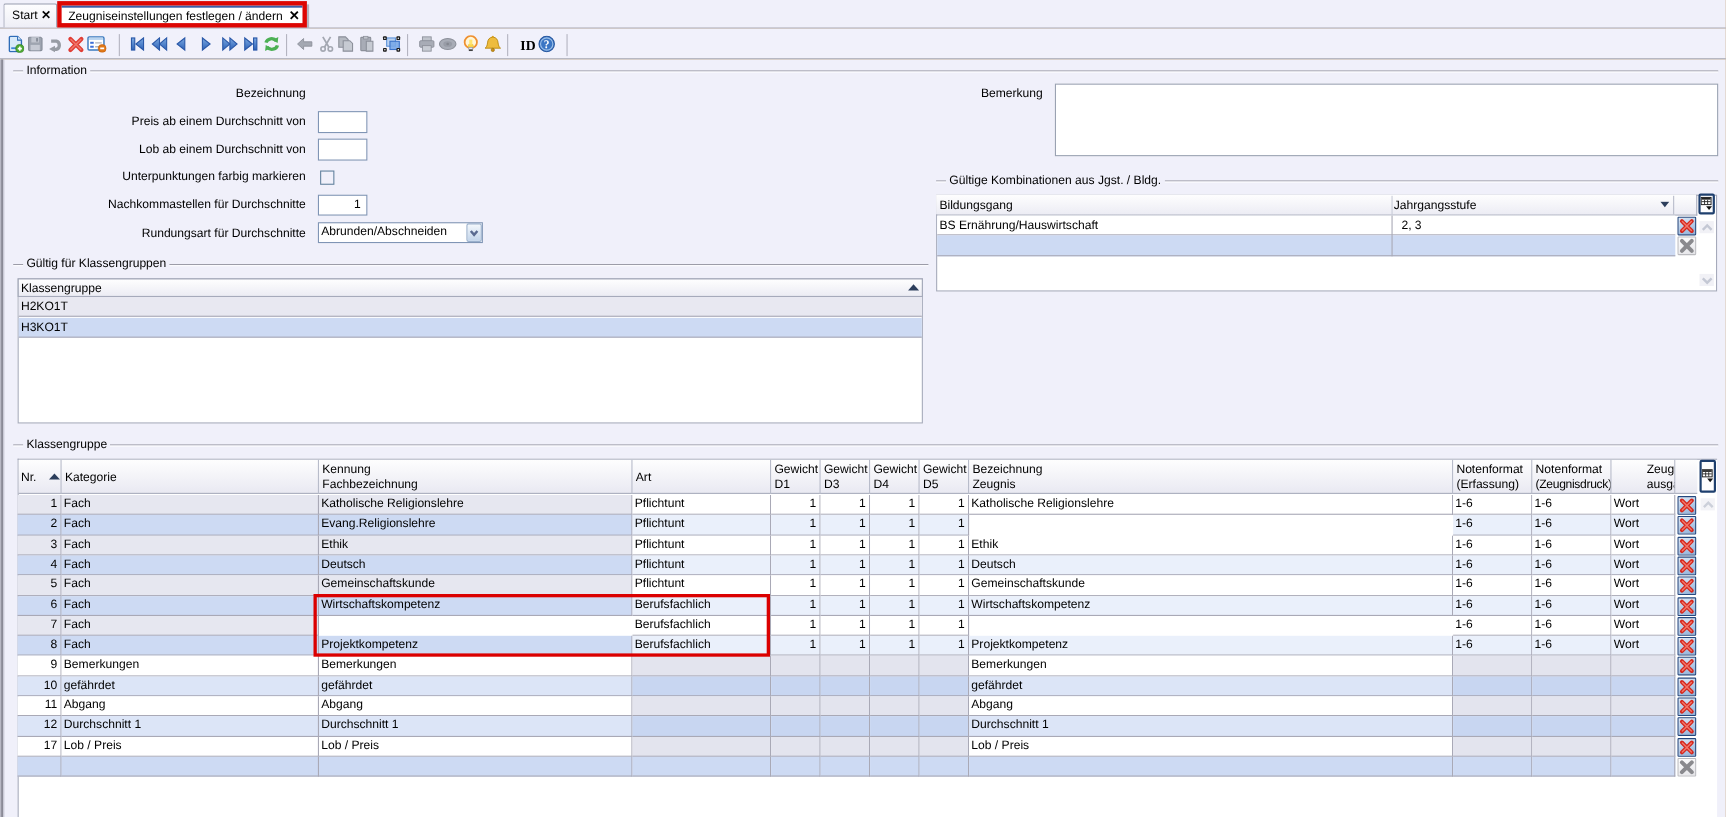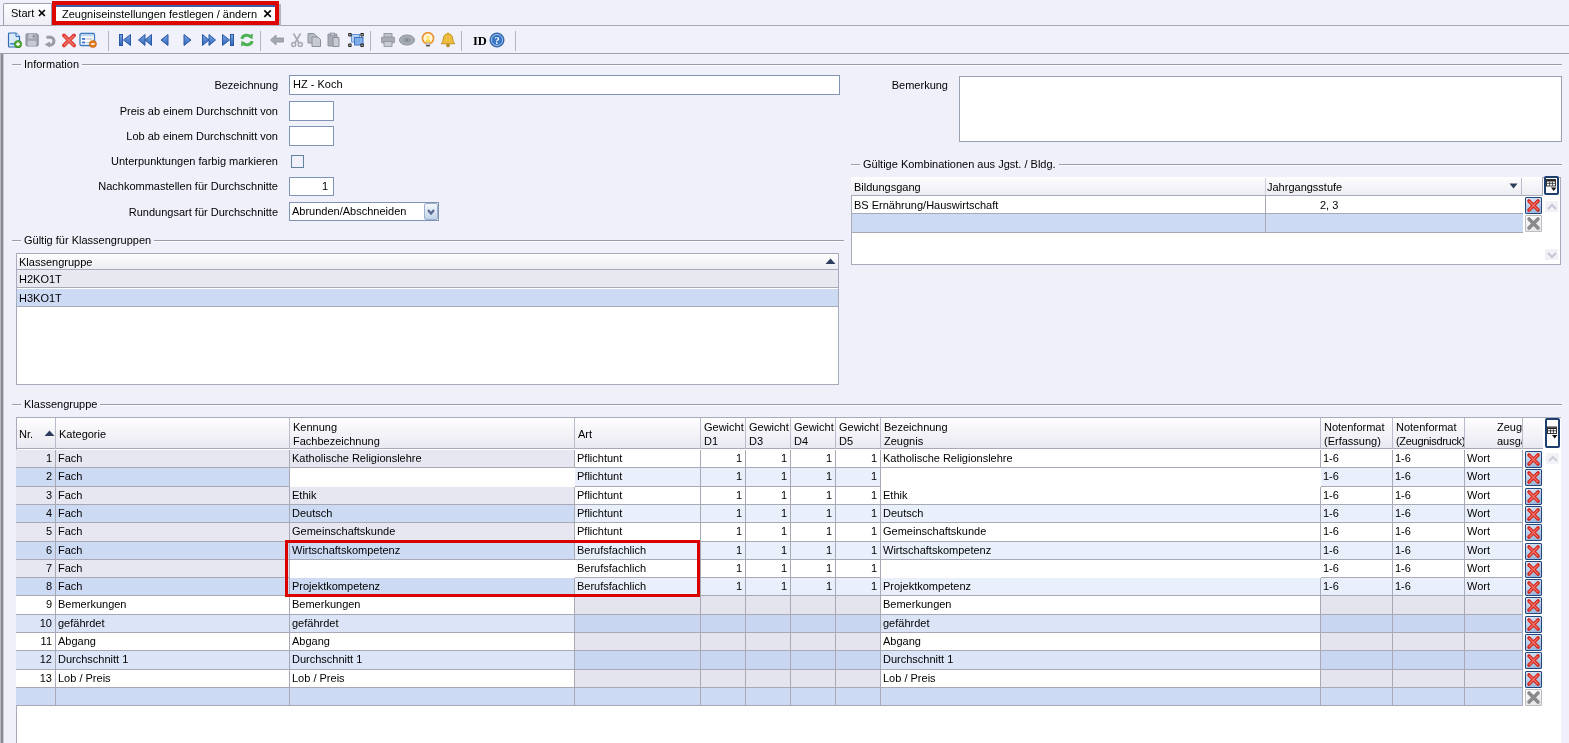--- a/index.html
+++ b/index.html
@@ -195,23 +195,20 @@
 <div class="gline" style="left:851px;top:164px;width:711px;"></div>
 <div class="gtitle" style="left:860px;top:158px;">Gültige Kombinationen aus Jgst. / Bldg.</div>
 <div class="gline" style="left:12px;top:404px;width:1550px;"></div>
 <div class="gtitle" style="left:21px;top:398px;">Klassengruppe</div>
 <div class="abs" style="left:-42px;top:79px;width:320px;text-align:right;">Bezeichnung</div>
 <div class="abs" style="left:-42px;top:105px;width:320px;text-align:right;">Preis ab einem Durchschnitt von</div>
 <div class="abs" style="left:-42px;top:130px;width:320px;text-align:right;">Lob ab einem Durchschnitt von</div>
 <div class="abs" style="left:-42px;top:155px;width:320px;text-align:right;">Unterpunktungen farbig markieren</div>
 <div class="abs" style="left:-42px;top:180px;width:320px;text-align:right;">Nachkommastellen für Durchschnitte</div>
 <div class="abs" style="left:-42px;top:206px;width:320px;text-align:right;">Rundungsart für Durchschnitte</div>
-<div class="abs" style="left:289px;top:75px;width:551px;height:20px;background:#fff;border:1px solid #8095b5;">
-      <div style="position:absolute;left:0;top:2px;width:100%;padding:0 3px;text-align:left;">HZ - Koch</div>
-    </div>
 <div class="abs" style="left:289px;top:101px;width:45px;height:20px;background:#fff;border:1px solid #8095b5;"></div>
 <div class="abs" style="left:289px;top:126px;width:45px;height:20px;background:#fff;border:1px solid #8095b5;"></div>
 <div class="abs" style="left:291px;top:155px;width:13px;height:13px;background:linear-gradient(135deg,#d8dce2,#fff 65%%);border:1px solid #63829e;"></div>
 <div class="abs" style="left:289px;top:177px;width:45px;height:19px;background:#fff;border:1px solid #8095b5;">
       <div style="position:absolute;left:0;top:2px;width:100%;padding:0 5px;text-align:right;">1</div>
     </div>
 <div class="abs" style="left:289px;top:202px;width:150px;height:19px;background:#fff;border:1px solid #8095b5;"></div>
 <div class="abs" style="left:292px;top:205px;">Abrunden/Abschneiden</div>
 <div class="abs" style="left:424px;top:203px;width:14px;height:17px;background:linear-gradient(#f4f8fc,#c2d4ea);border:1px solid #9ab0cc;border-radius:2px;"><svg width="12" height="15" viewBox="0 0 12 15">
         <path d="M3 6 L6 9.5 L9 6" fill="none" stroke="#5a6a90" stroke-width="2.2"></path>
@@ -235,21 +232,21 @@
 <div class="abs" style="left:1267px;top:181px;">Jahrgangsstufe</div>
 <div class="abs" style="left:1265px;top:178px;width:1px;height:17px;background:#c8ccd8;"></div>
 <div class="abs" style="left:1521px;top:178px;width:1px;height:17px;background:#b8bcca;"></div>
 <svg class="abs" style="left:1509px;top:183px;" width="9" height="6">
       <path d="M0.5 0.5 L8.5 0.5 L4.5 5.5 z" fill="#2c3e5c"></path>
     </svg>
 <div class="abs" style="left:852px;top:196px;width:671px;height:18px;background:#fff;border-bottom:1px solid #a9a9b6;"></div>
 <div class="abs" style="left:852px;top:214px;width:671px;height:19px;background:#cddaf3;border-bottom:1px solid #a9a9b6;"></div>
 <div class="abs" style="left:1265px;top:196px;width:1px;height:37px;background:#a9a9b6;"></div>
 <div class="abs" style="left:854px;top:199px;">BS Ernährung/Hauswirtschaft</div>
-<div class="abs" style="left:1320px;top:199px;">2, 3</div>
+<div class="abs" style="left:1274px;top:199px;">2, 3</div>
 <div class="xbtn" style="left:1525px;top:197px;background:linear-gradient(160deg,#dce8f6,#8fb0d8);border:1px solid #24477e;border-radius:1px;"><svg width="15" height="15" viewBox="0 0 15 15">
         <path d="M3 3 L12 12 M12 3 L3 12" stroke="#d5281e" stroke-width="3.6" stroke-linecap="round"></path>
         <path d="M3.4 3.4 L11.6 11.6 M11.6 3.4 L3.4 11.6" stroke="#f2766a" stroke-width="1.3" stroke-linecap="round"></path>
       </svg></div>
 <div class="xbtn" style="left:1525px;top:215px;background:linear-gradient(160deg,#fdfdfd,#e4e4e8);border:1px solid #bcbcc0;border-radius:1px;"><svg width="15" height="15" viewBox="0 0 15 15">
         <path d="M3 3 L12 12 M12 3 L3 12" stroke="#8a8a8e" stroke-width="3.6" stroke-linecap="round"></path>
       </svg></div>
 <div class="abs" style="left:1544px;top:176px;width:15px;height:19px;background:#fdfdfe;border:2px solid #1e3f6e;border-radius:2px;"><svg width="11" height="15" viewBox="0 0 11 15">
         <rect x="0.5" y="1.5" width="9" height="6.5" fill="#fff" stroke="#222" stroke-width="0.9"></rect>
         <rect x="0.9" y="1.9" width="8.2" height="1.6" fill="#222"></rect>
@@ -316,20 +313,21 @@
 <div class="cell" style="left:881px;top:450px;width:440px;height:18px;background:#ffffff;">Katholische Religionslehre</div>
 <div class="cell" style="left:1321px;top:450px;width:72px;height:18px;background:#ffffff;">1-6</div>
 <div class="cell" style="left:1393px;top:450px;width:72px;height:18px;background:#ffffff;">1-6</div>
 <div class="cell" style="left:1465px;top:450px;width:58px;height:18px;background:#ffffff;">Wort</div>
 <div class="xbtn" style="left:1525px;top:451px;background:linear-gradient(160deg,#dce8f6,#8fb0d8);border:1px solid #24477e;border-radius:1px;"><svg width="15" height="15" viewBox="0 0 15 15">
         <path d="M3 3 L12 12 M12 3 L3 12" stroke="#d5281e" stroke-width="3.6" stroke-linecap="round"></path>
         <path d="M3.4 3.4 L11.6 11.6 M11.6 3.4 L3.4 11.6" stroke="#f2766a" stroke-width="1.3" stroke-linecap="round"></path>
       </svg></div>
 <div class="cell cellr" style="left:16px;top:468px;width:40px;height:19px;background:#cddaf3;">2</div>
 <div class="cell" style="left:56px;top:468px;width:234px;height:19px;background:#cddaf3;">Fach</div>
+<div class="cell" style="left:290px;top:468px;width:285px;height:19px;background:#cddaf3;">Evang.Religionslehre</div>
 <div class="cell" style="left:575px;top:468px;width:126px;height:19px;background:#eaf0fb;">Pflichtunt</div>
 <div class="cell cellr" style="left:701px;top:468px;width:45px;height:19px;background:#eaf0fb;">1</div>
 <div class="cell cellr" style="left:746px;top:468px;width:45px;height:19px;background:#eaf0fb;">1</div>
 <div class="cell cellr" style="left:791px;top:468px;width:45px;height:19px;background:#eaf0fb;">1</div>
 <div class="cell cellr" style="left:836px;top:468px;width:45px;height:19px;background:#eaf0fb;">1</div>
 <div class="cell" style="left:1321px;top:468px;width:72px;height:19px;background:#eaf0fb;">1-6</div>
 <div class="cell" style="left:1393px;top:468px;width:72px;height:19px;background:#eaf0fb;">1-6</div>
 <div class="cell" style="left:1465px;top:468px;width:58px;height:19px;background:#eaf0fb;">Wort</div>
 <div class="xbtn" style="left:1525px;top:469px;background:linear-gradient(160deg,#dce8f6,#8fb0d8);border:1px solid #24477e;border-radius:1px;"><svg width="15" height="15" viewBox="0 0 15 15">
         <path d="M3 3 L12 12 M12 3 L3 12" stroke="#d5281e" stroke-width="3.6" stroke-linecap="round"></path>
@@ -486,21 +484,21 @@
 <div class="cell cellr" style="left:791px;top:651px;width:45px;height:19px;background:#c8d6f1;"></div>
 <div class="cell cellr" style="left:836px;top:651px;width:45px;height:19px;background:#c8d6f1;"></div>
 <div class="cell" style="left:881px;top:651px;width:440px;height:19px;background:#dce5f7;">Durchschnitt 1</div>
 <div class="cell" style="left:1321px;top:651px;width:72px;height:19px;background:#c8d6f1;"></div>
 <div class="cell" style="left:1393px;top:651px;width:72px;height:19px;background:#c8d6f1;"></div>
 <div class="cell" style="left:1465px;top:651px;width:58px;height:19px;background:#c8d6f1;"></div>
 <div class="xbtn" style="left:1525px;top:652px;background:linear-gradient(160deg,#dce8f6,#8fb0d8);border:1px solid #24477e;border-radius:1px;"><svg width="15" height="15" viewBox="0 0 15 15">
         <path d="M3 3 L12 12 M12 3 L3 12" stroke="#d5281e" stroke-width="3.6" stroke-linecap="round"></path>
         <path d="M3.4 3.4 L11.6 11.6 M11.6 3.4 L3.4 11.6" stroke="#f2766a" stroke-width="1.3" stroke-linecap="round"></path>
       </svg></div>
-<div class="cell cellr" style="left:16px;top:670px;width:40px;height:18px;background:#ffffff;">13</div>
+<div class="cell cellr" style="left:16px;top:670px;width:40px;height:18px;background:#ffffff;">17</div>
 <div class="cell" style="left:56px;top:670px;width:234px;height:18px;background:#ffffff;">Lob / Preis</div>
 <div class="cell" style="left:290px;top:670px;width:285px;height:18px;background:#ffffff;">Lob / Preis</div>
 <div class="cell" style="left:575px;top:670px;width:126px;height:18px;background:#e3e4ee;"></div>
 <div class="cell cellr" style="left:701px;top:670px;width:45px;height:18px;background:#e3e4ee;"></div>
 <div class="cell cellr" style="left:746px;top:670px;width:45px;height:18px;background:#e3e4ee;"></div>
 <div class="cell cellr" style="left:791px;top:670px;width:45px;height:18px;background:#e3e4ee;"></div>
 <div class="cell cellr" style="left:836px;top:670px;width:45px;height:18px;background:#e3e4ee;"></div>
 <div class="cell" style="left:881px;top:670px;width:440px;height:18px;background:#ffffff;">Lob / Preis</div>
 <div class="cell" style="left:1321px;top:670px;width:72px;height:18px;background:#e3e4ee;"></div>
 <div class="cell" style="left:1393px;top:670px;width:72px;height:18px;background:#e3e4ee;"></div>

